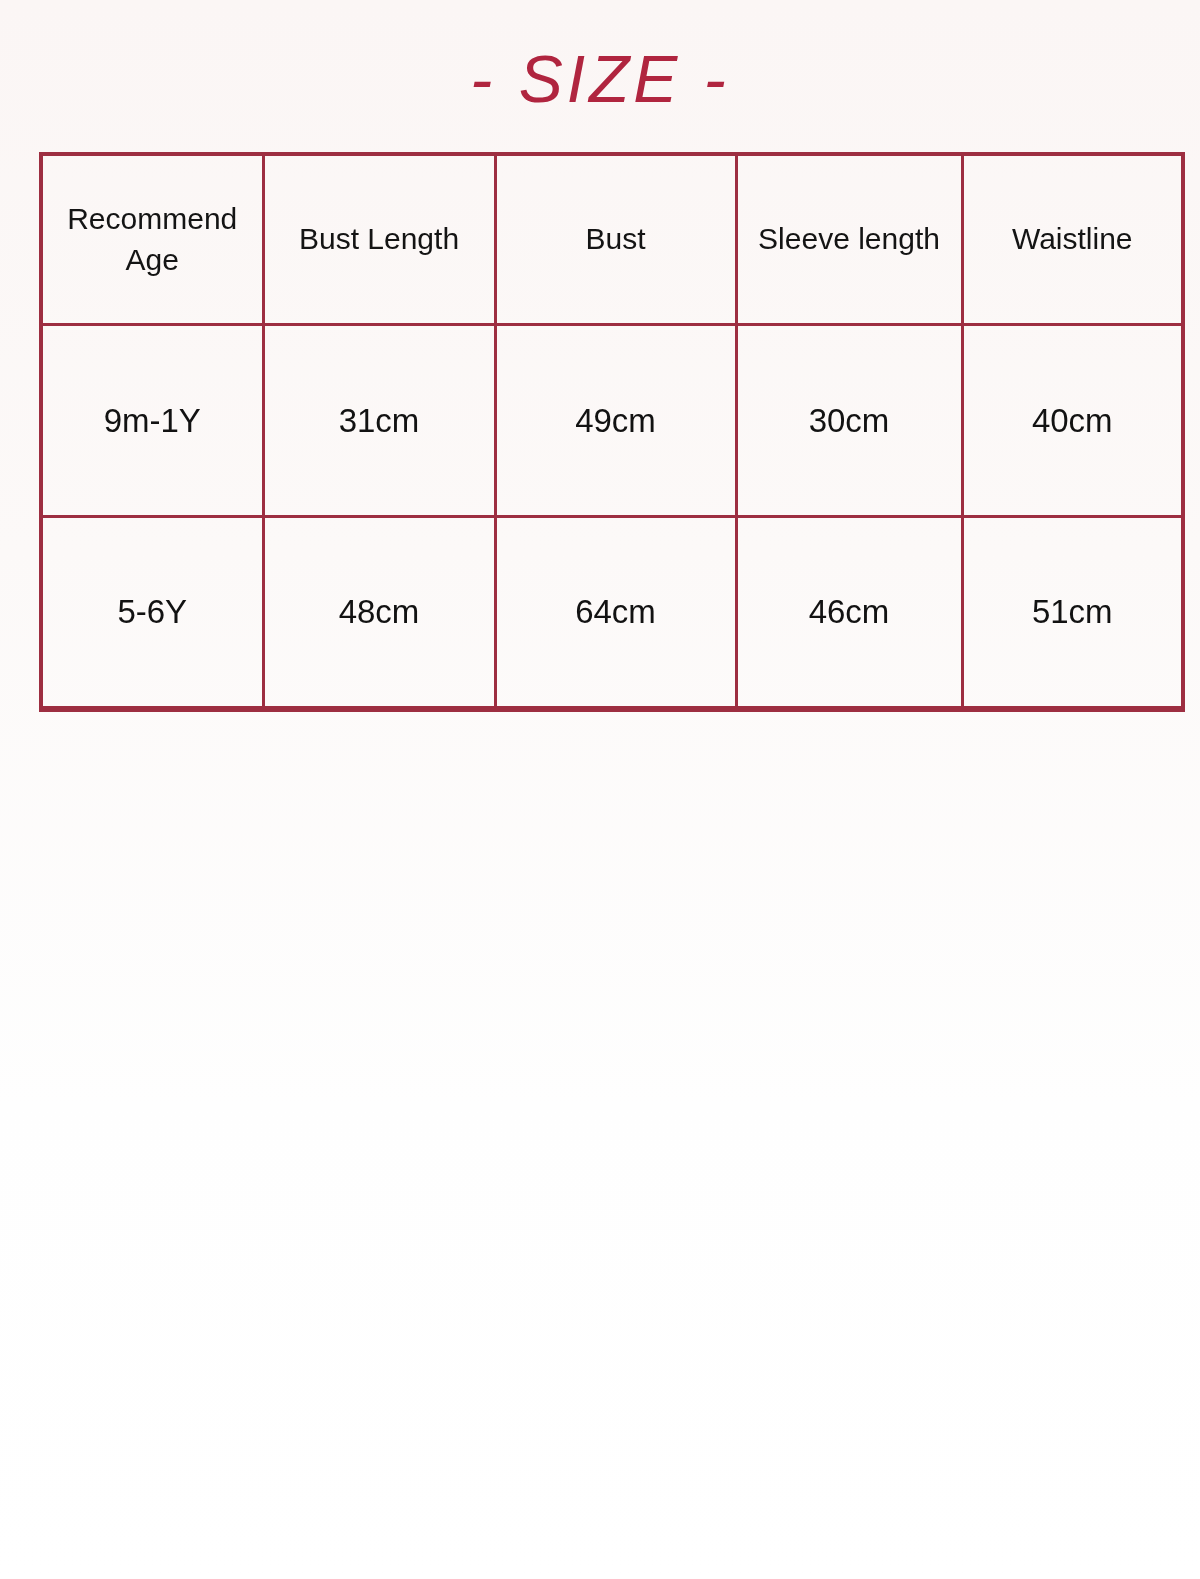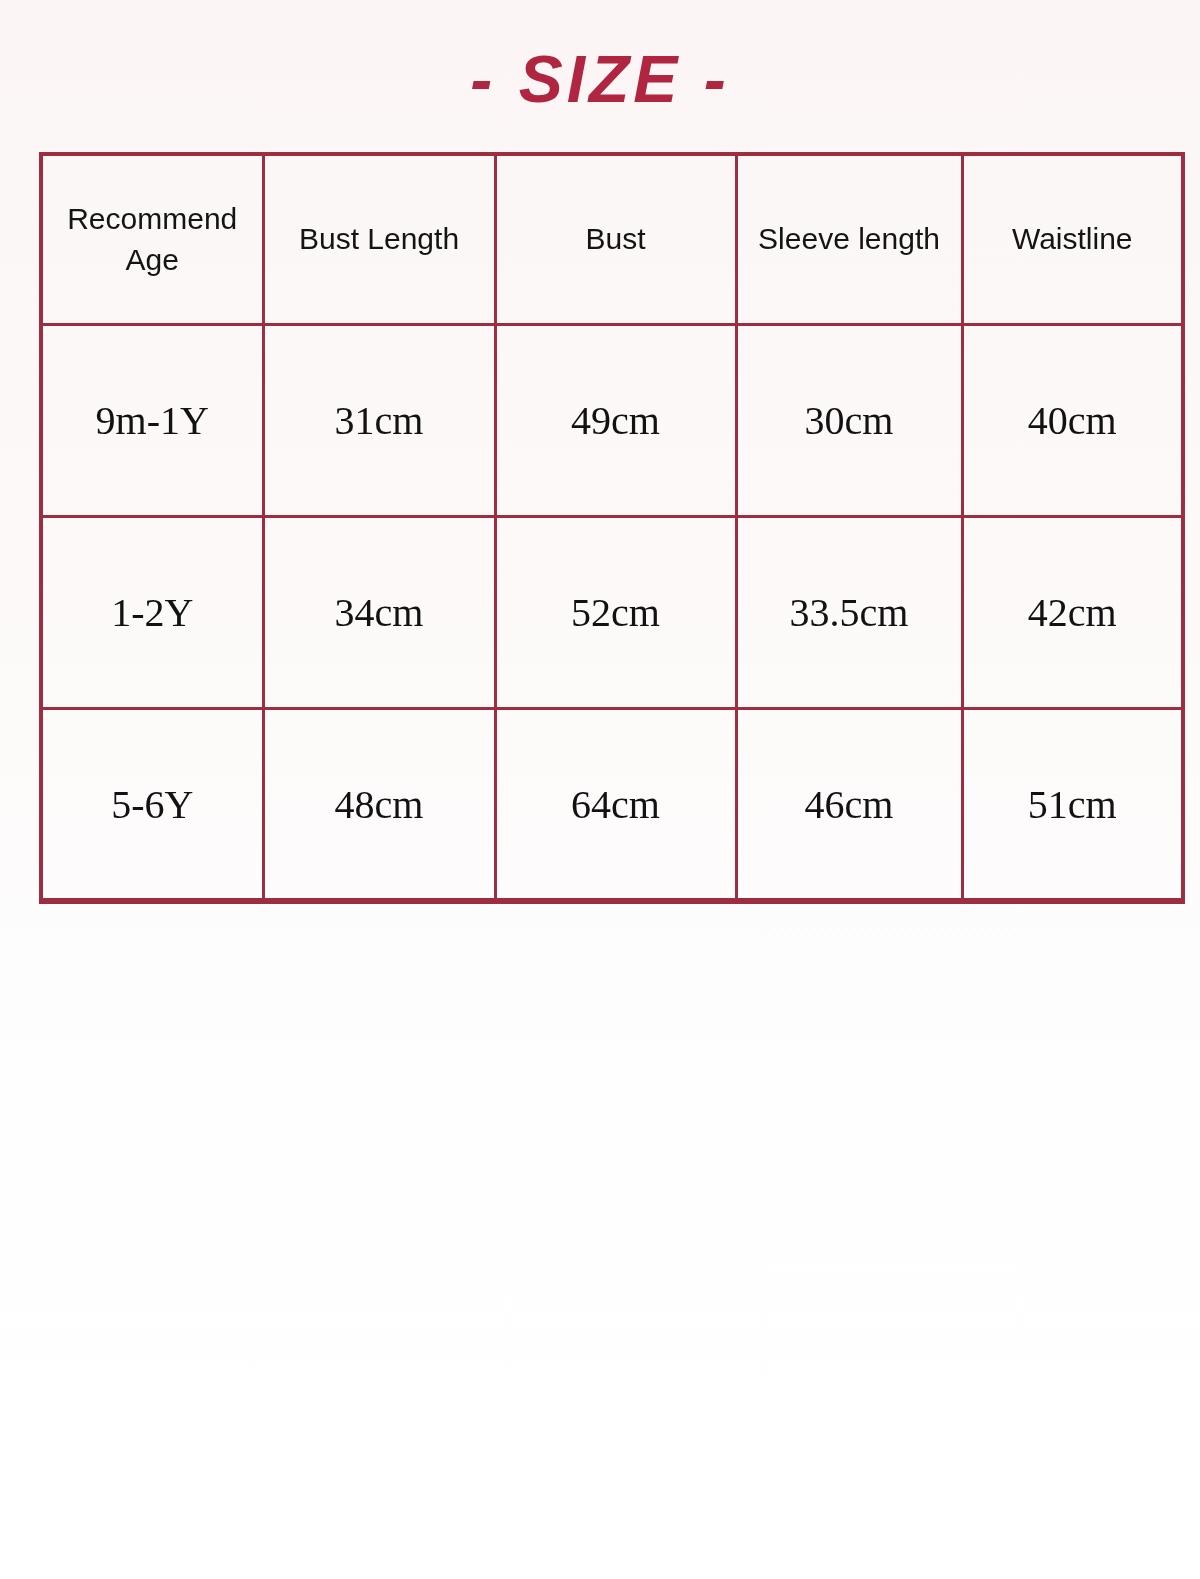--- a/index.html
+++ b/index.html
@@ -14,21 +14,21 @@
     color: #161616;
     overflow: hidden;
   }
   .page {
     padding-top: 42px;
   }
   .title {
     margin: 0 0 34px 0;
     text-align: center;
     font-style: italic;
-    font-weight: bold;
+    font-weight: normal;
     font-size: 66px;
     letter-spacing: 4px;
     color: var(--title-color, #b0253f);
     line-height: 1.15;
   }
   table.size-table {
     margin-left: 39px;
     width: 1142px;
     border-collapse: collapse;
     table-layout: fixed;
@@ -49,23 +49,22 @@
   table.size-table tbody tr {
     height: 192px;
   }
   table.size-table th {
     font-weight: normal;
     font-size: 30px;
     line-height: 1.35;
     color: #141414;
   }
   table.size-table td {
-    font-size: 40px;
+    font-size: 33px;
     color: #121212;
-    font-family: Liberation Serif, serif;
   }
   col.c0 { width: 222px; }
   col.c1 { width: 232px; }
   col.c2 { width: 241px; }
   col.c3 { width: 226px; }
   col.c4 { width: 221px; }
 </style>
 </head>
 <body>
 
@@ -91,27 +90,20 @@
     </thead>
     <tbody>
         <tr>
           <td>9m-1Y</td>
           <td>31cm</td>
           <td>49cm</td>
           <td>30cm</td>
           <td>40cm</td>
         </tr>
         <tr>
-          <td>1-2Y</td>
-          <td>34cm</td>
-          <td>52cm</td>
-          <td>33.5cm</td>
-          <td>42cm</td>
-        </tr>
-        <tr>
           <td>5-6Y</td>
           <td>48cm</td>
           <td>64cm</td>
           <td>46cm</td>
           <td>51cm</td>
         </tr>
       </tbody>
   </table>
 </div>
 

